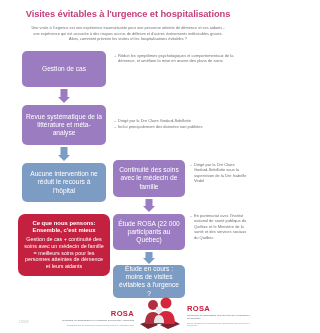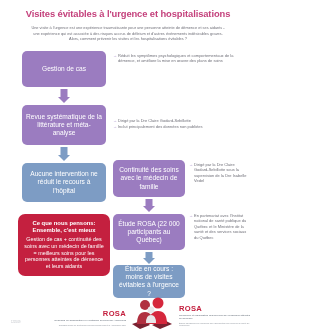--- a/index.html
+++ b/index.html
@@ -124,21 +124,21 @@
     position: absolute;
     left: 0;
     top: 0;
     color: #9b7cc0;
     font-size: 4.2px;
   }
 
   
   .footer {
     position: absolute;
-    left: 4px;
+    left: 12px;
     bottom: 0;
     width: 250px;
     height: 40px;
   }
   .logo-block {
     position: absolute;
     text-align: left;
   }
   .logo-word {
     color: #c4203f;

